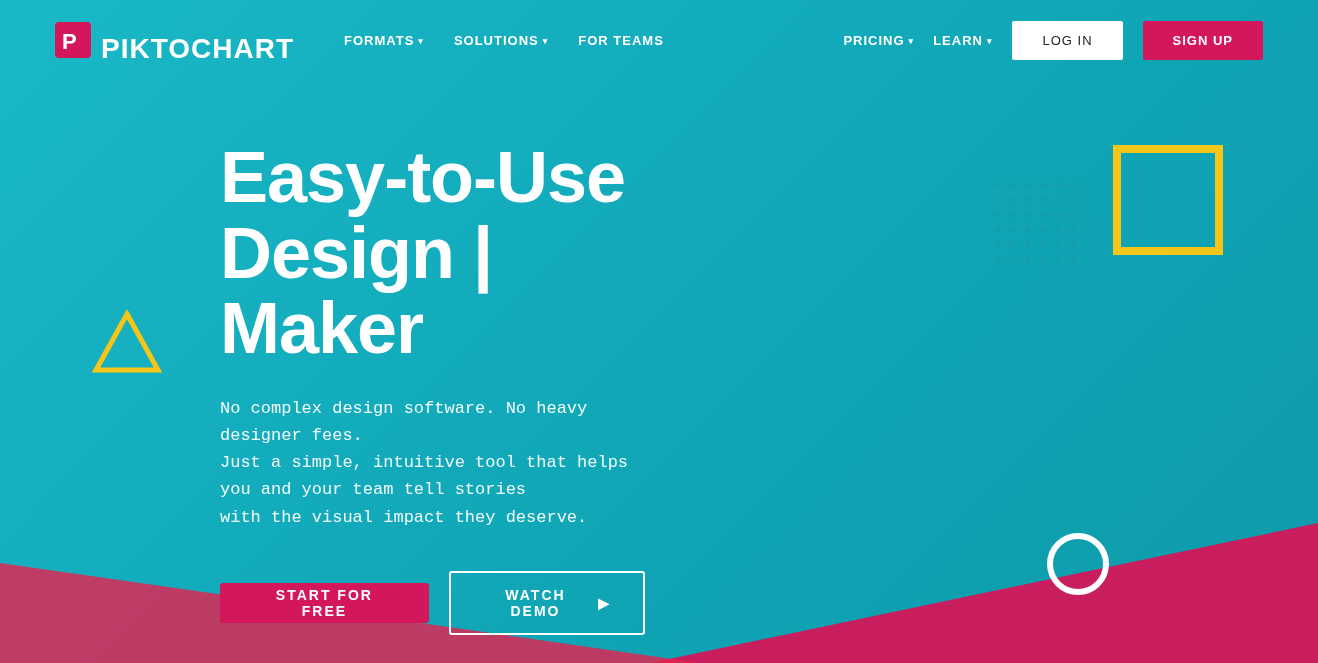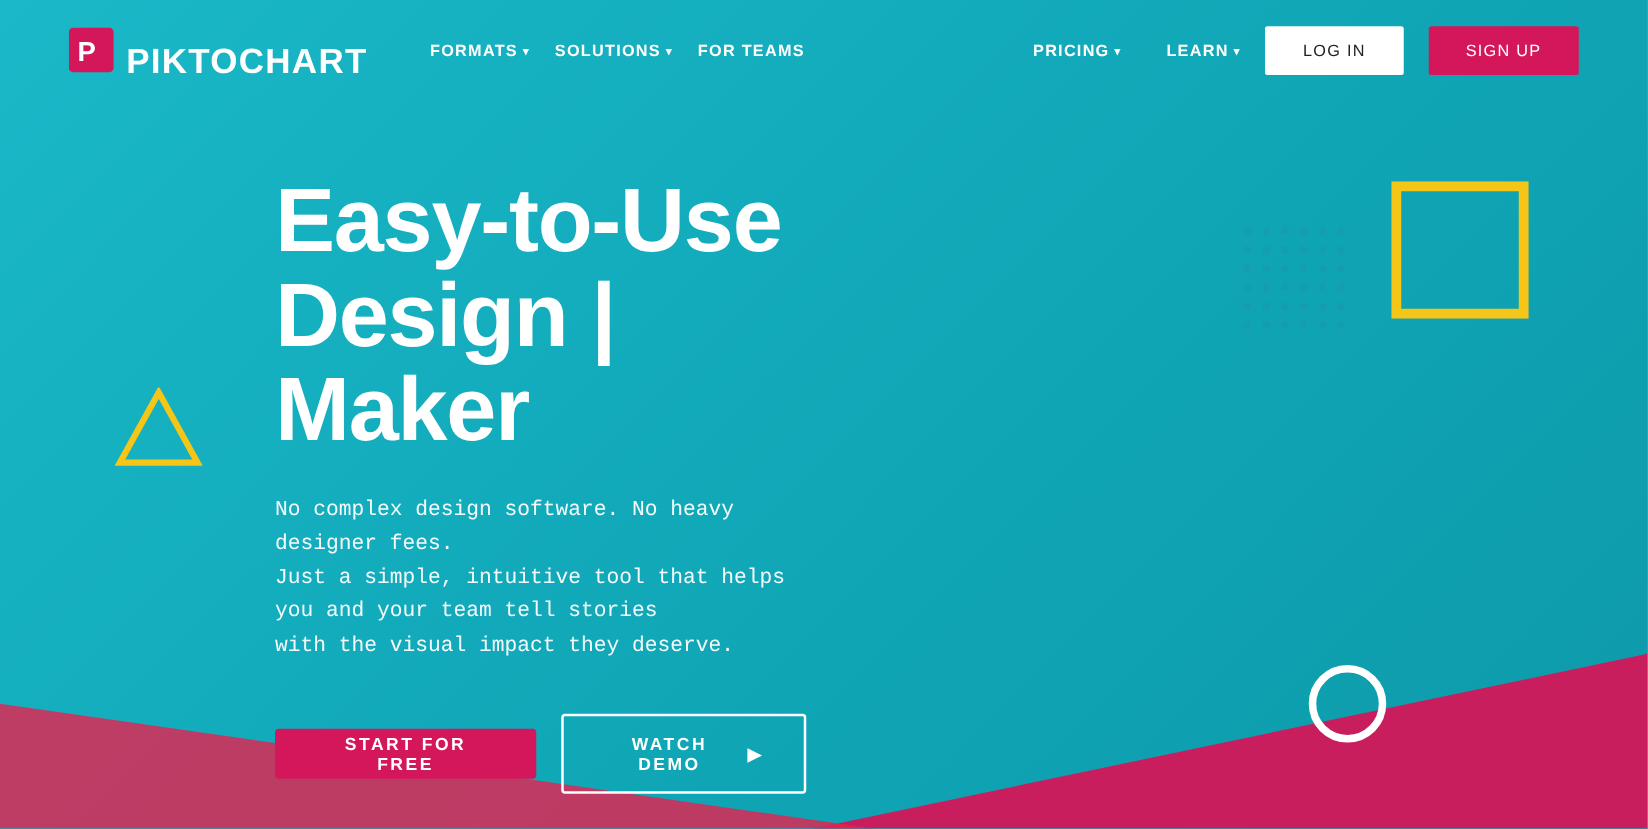--- a/index.html
+++ b/index.html
@@ -62,21 +62,21 @@
       font-size: 28px;
       font-weight: 800;
       letter-spacing: 1px;
       margin-top: 17px;
     }
 
     .nav-links {
       display: flex;
       align-items: flex-end;
       flex: 1;
-      gap: 20px;
+      gap: 30px;
     }
 
     .nav-link {
       color: white;
       font-size: 13px;
       font-weight: 700;
       letter-spacing: 1px;
       text-transform: uppercase;
       cursor: pointer;
       display: flex;
@@ -92,21 +92,21 @@
     .nav-right {
       display: flex;
       align-items: center;
       gap: 20px;
       margin-left: auto;
     }
 
     .nav-right-links {
       display: flex;
       align-items: center;
-      gap: 36px;
+      gap: 19px;
     }
 
     .btn-login {
       background: white;
       color: #222;
       border: 2px solid white;
       padding: 10px 28px;
       font-size: 13px;
       font-weight: 400;
       letter-spacing: 1px;
@@ -114,21 +114,21 @@
       cursor: pointer;
       border-radius: 2px;
     }
 
     .btn-signup {
       background: #d4175a;
       color: white;
       border: 2px solid #d4175a;
       padding: 10px 28px;
       font-size: 13px;
-      font-weight: 400;
+      font-weight: 700;
       letter-spacing: 1px;
       text-transform: uppercase;
       cursor: pointer;
       border-radius: 2px;
     }
 
     
     .hero {
       position: relative;
       z-index: 5;

